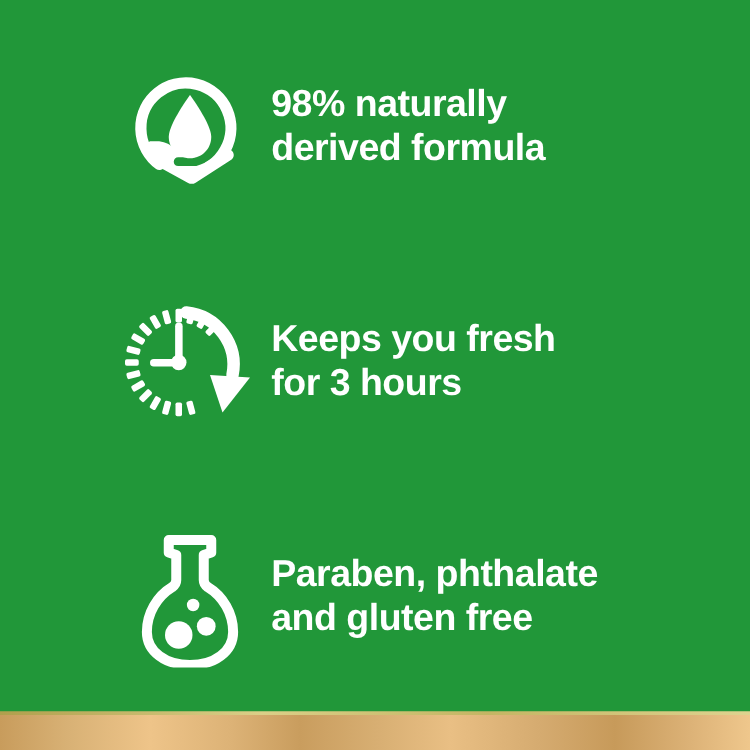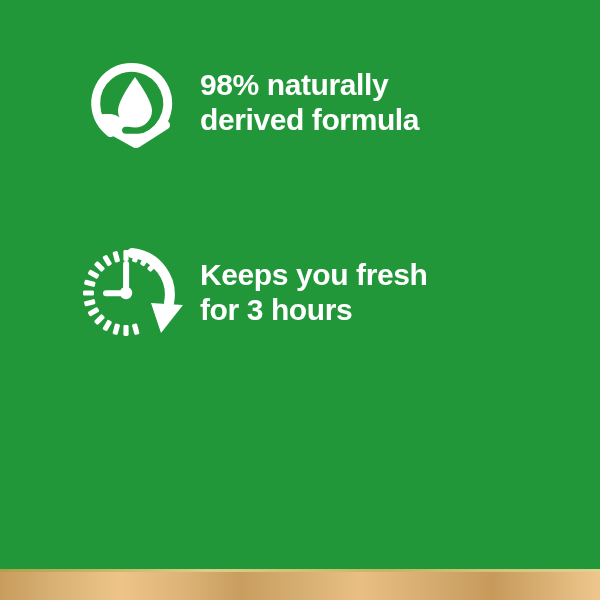--- a/index.html
+++ b/index.html
@@ -24,22 +24,23 @@
     width: 600px;
     height: 572px;
     display: flex;
     flex-direction: column;
     justify-content: flex-start;
   }
   .feature-row {
     display: flex;
     align-items: center;
     height: 190px;
-    padding-left: 76px;
+    padding-left: 60px;
     box-sizing: border-box;
+    margin-left: 33px;
   }
   .feature-row.row-1 { margin-top: 8px; }
   .feature-row.row-2 { margin-top: 0px; }
   .feature-row.row-3 { margin-top: 0px; }
 
   .icon-box {
     width: 118px;
     flex: 0 0 118px;
     display: flex;
     align-items: center;
@@ -176,19 +177,40 @@
           </g>
 
           <path d="M53 12 A42 42 0 0 1 90 62" fill="none" stroke="#ffffff" stroke-width="10" stroke-linecap="round"></path>
           <path d="M72 62 L104 64 L82 92 Z" fill="#ffffff"></path>
         </svg>
       </div>
       <div class="feature-text">Keeps you fresh
 for 3 hours</div>
     </div>
 
+    <div class="feature-row row-3">
+      <div class="icon-box">
+        <svg width="100" height="112" viewBox="0 0 100 112" aria-hidden="true">
+
+          <path d="M33 10 L67 10 L67 20 L61 22 L61 42
+                   C61 44 62 46 64 47.5
+                   C76.5 55 84.5 68.8 84.5 83.5
+                   C84.5 99.5 69.1 110 50 110
+                   C30.9 110 15.5 99.5 15.5 83.5
+                   C15.5 68.8 23.5 55 36 47.5
+                   C38 46 39 44 39 42
+                   L39 22 L33 20 Z" fill="none" stroke="#ffffff" stroke-width="8" stroke-linejoin="round" stroke-linecap="round"></path>
+
+          <circle cx="41" cy="86" r="11" fill="#ffffff"></circle>
+          <circle cx="63" cy="79" r="7.5" fill="#ffffff"></circle>
+          <circle cx="52.5" cy="62" r="5" fill="#ffffff"></circle>
+        </svg>
+      </div>
+      <div class="feature-text">Paraben, phthalate
+and gluten free</div>
+    </div>
 
   </div>
 
   <div class="gold-top-line"></div>
   <div class="gold-band"></div>
 
 </div>
 
 </body></html>

